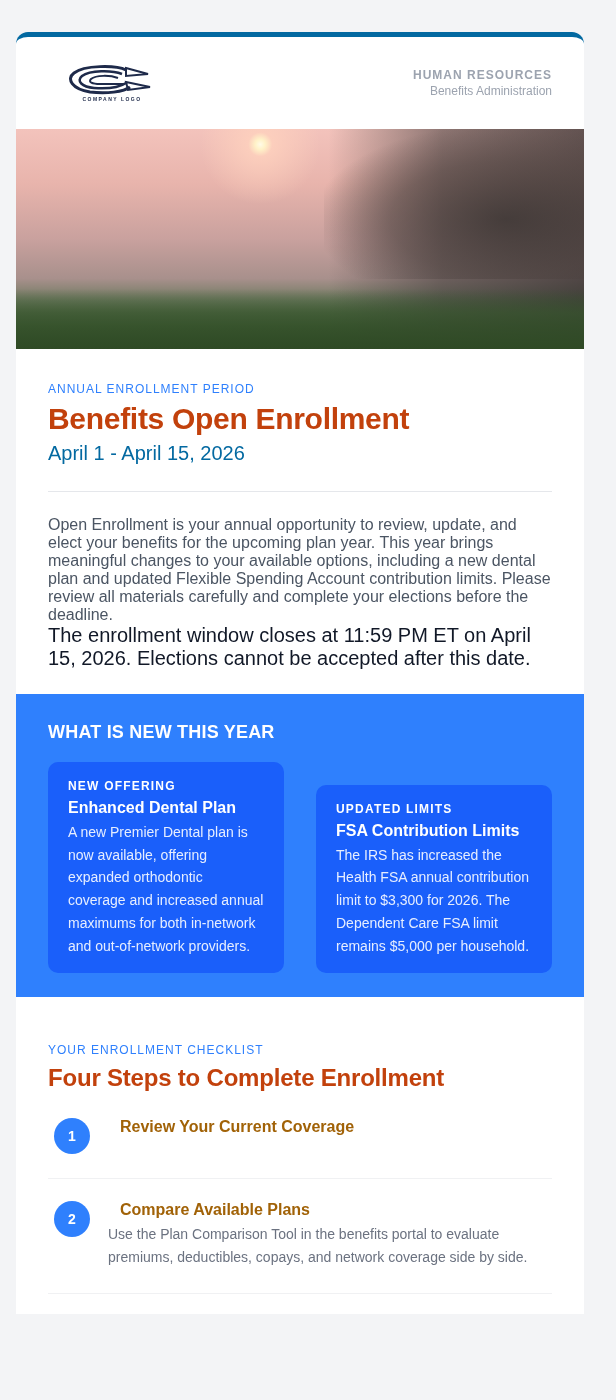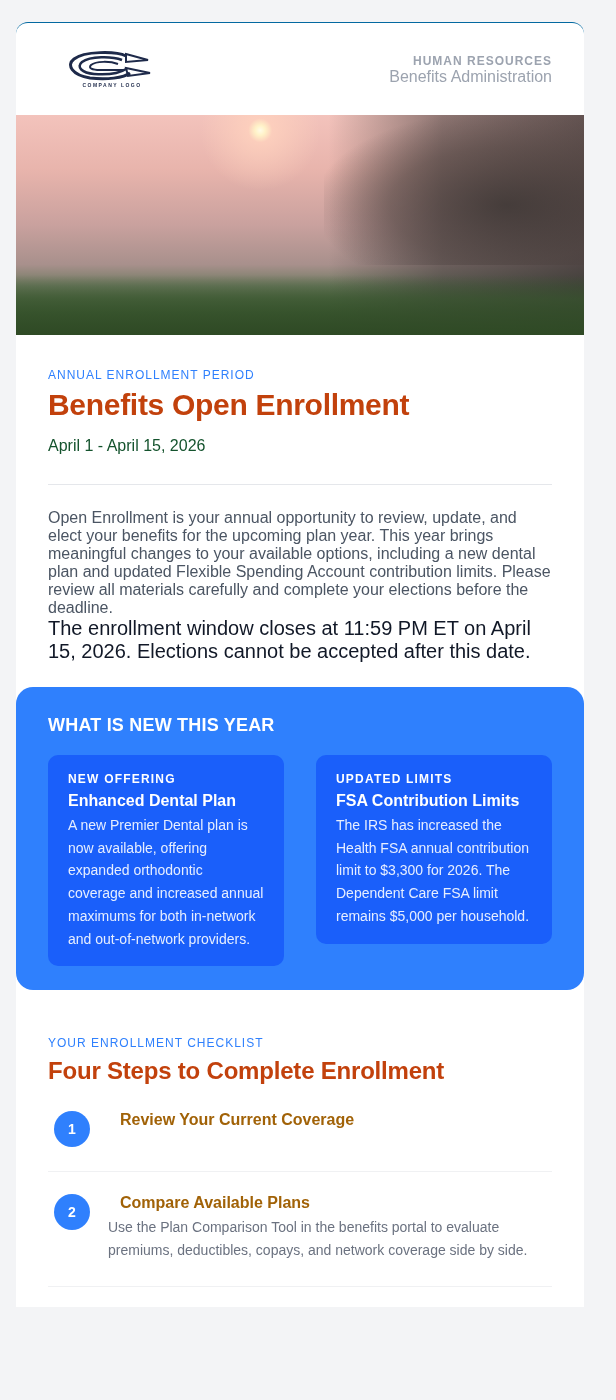--- a/index.html
+++ b/index.html
@@ -6,24 +6,24 @@
     html, body {
       width: 616px;
       height: 1400px;
       overflow: hidden;
       background: #f3f4f6;
       font-family: "Liberation Sans", "DejaVu Sans", sans-serif;
     }
     .email-card {
       position: absolute;
       left: 16px;
-      top: 22px;
+      top: 32px;
       width: 568px;
       background: #ffffff;
-      border-top: 1px solid #0369a1;
+      border-top: 5px solid #0369a1;
       border-radius: 12px 12px 0 0;
       overflow: hidden;
     }
     
     .header {
       height: 92px;
       display: flex;
       justify-content: space-between;
       align-items: center;
       padding: 0 32px 0 40px;
@@ -47,21 +47,21 @@
     }
     .header-right { text-align: right; }
     .dept {
       font-size: 12px;
       letter-spacing: 1px;
       color: #9ca3af;
       font-weight: 600;
       line-height: 16px;
     }
     .dept-sub {
-      font-size: 16px;
+      font-size: 12px;
       color: #9ca3af;
       line-height: 16px;
     }
     
     .hero {
       width: 568px;
       height: 220px;
       position: relative;
       overflow: hidden;
       background:
@@ -95,24 +95,24 @@
     }
     .title {
       font-size: 30px;
       font-weight: bold;
       color: #c2410c;
       line-height: 40px;
       margin-top: 2px;
       letter-spacing: -0.3px;
     }
     .date {
-      font-size: 16px;
-      color: #14532d;
+      font-size: 20px;
+      color: #0369a1;
       line-height: 28px;
-      margin-top: 7px;
+      margin-top: 0px;
     }
     .divider {
       height: 1px;
       background: #e5e7eb;
       margin-top: 24px;
       margin-bottom: 24px;
     }
     .body-text {
       font-size: 16px;
       line-height: 18px;
@@ -121,32 +121,31 @@
     .deadline-text {
       font-size: 20px;
       line-height: 23px;
       color: #111827;
       font-weight: 500;
     }
     
     .new-section {
       background: #2f80fd;
       padding: 26px 32px 24px 32px;
-      border-radius: 17px;
     }
     .new-title {
       font-size: 18px;
       font-weight: bold;
       color: #ffffff;
       line-height: 24px;
       letter-spacing: 0.2px;
     }
     .new-cards {
       display: flex;
-      align-items: flex-start;
+      align-items: flex-end;
       gap: 32px;
       margin-top: 18px;
     }
     .new-card {
       flex: 1;
       background: #1a5ffa;
       border-radius: 10px;
       padding: 16px 20px;
       color: #ffffff;
     }

